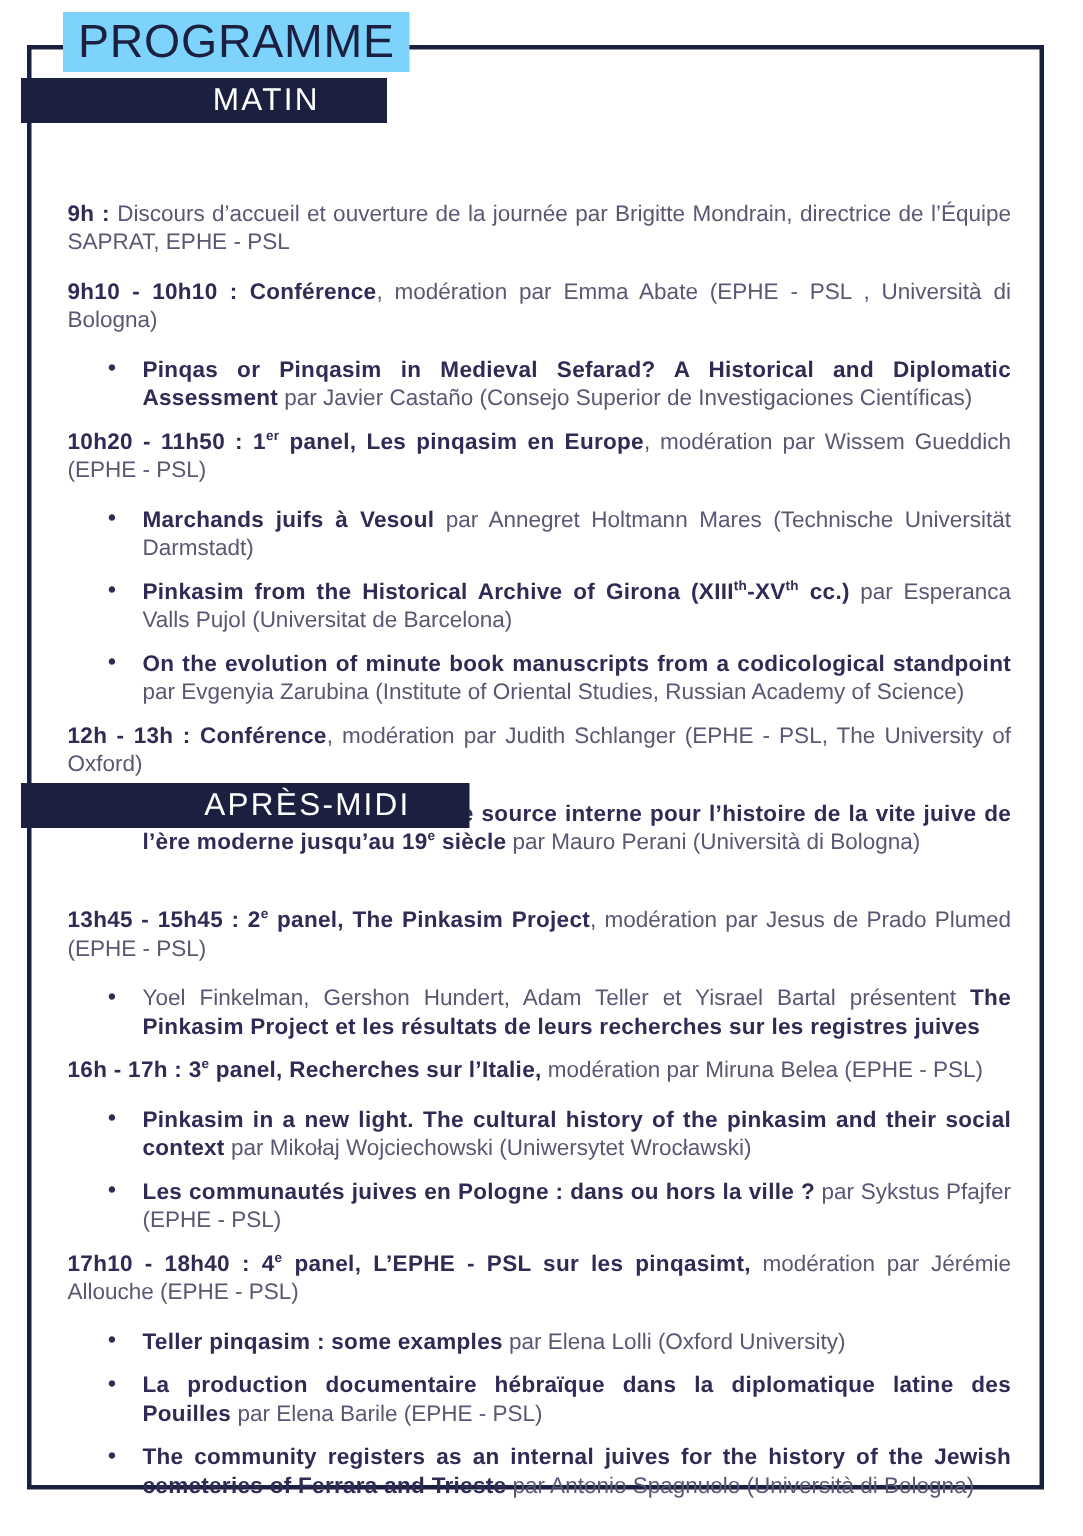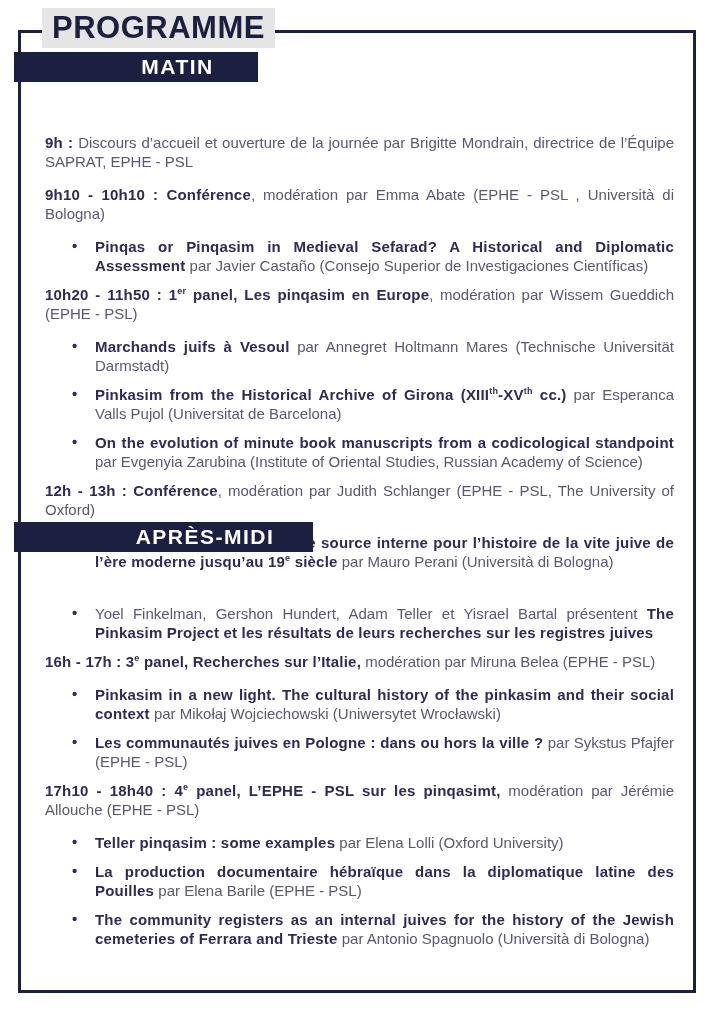--- a/index.html
+++ b/index.html
@@ -12,27 +12,27 @@
   .page{
     position:relative;width:722px;height:1024px;background:var(--bg);
     font-family:"Liberation Sans", sans-serif;overflow:hidden;
   }
   .frame{
     position:absolute;left:18px;top:30px;width:672px;height:957px;
     border:3px solid var(--navy);background:transparent;
   }
   .title{
     position:absolute;left:42px;top:8px;margin:0;
-    background:#e5e5e5;padding:0 10px;
-    font-size:31px;font-weight:700;letter-spacing:0.5px;color:var(--navy);
+    background:#7dd3fc;padding:0 10px;
+    font-size:31px;font-weight:400;letter-spacing:0.5px;color:var(--navy);
     line-height:40px;white-space:nowrap;
   }
   .bar{
     position:absolute;height:30px;background:var(--navy);
-    color:#fff;font-weight:700;font-size:21px;letter-spacing:1.5px;
+    color:#fff;font-weight:400;font-size:21px;letter-spacing:1.5px;
     display:flex;align-items:center;justify-content:center;
     box-sizing:border-box;padding-left:83px;white-space:nowrap;
   }
   .bar-matin{left:14px;top:52px;width:244px;}
   .bar-apres{left:14px;top:522px;width:299px;}
   .content{
     position:absolute;left:45px;width:629px;
     font-size:15px;line-height:19px;color:var(--text);
     text-align:justify;
     margin-top:36px;
@@ -72,20 +72,21 @@
       <div class="bullet"><span class="dot">•</span><span class="b">On the evolution of minute book manuscripts from a codicological standpoint</span><span class="r"> par Evgenyia Zarubina (Institute of Oriental Studies, Russian Academy of Science)</span></div>
       <div class="slot"><span class="b">12h - 13h : Conférence</span><span class="r">, modération par Judith Schlanger (EPHE - PSL, The University of Oxford)</span></div>
       <div class="bullet"><span class="dot">•</span><span class="b">Les Pinqasim, une formidable source interne pour l’histoire de la vite juive de l’ère moderne jusqu’au 19</span><sup class="b">e</sup><span class="b"> siècle</span><span class="r"> par Mauro Perani (Università di Bologna)</span></div>
     </div>
 
   <div class="bar bar-apres">
     <span>APRÈS-MIDI</span>
   </div>
 
   <div class="content content-apres">
+      <div class="slot"><span class="b">13h45 - 15h45 : 2</span><sup class="b">e</sup><span class="b"> panel, The Pinkasim Project</span><span class="r">, modération par Jesus de Prado Plumed (EPHE - PSL)</span></div>
       <div class="bullet"><span class="dot">•</span><span class="r">Yoel Finkelman, Gershon Hundert, Adam Teller et Yisrael Bartal présentent </span><span class="b">The Pinkasim Project et les résultats de leurs recherches sur les registres juives</span></div>
       <div class="slot"><span class="b">16h - 17h : 3</span><sup class="b">e</sup><span class="b"> panel, Recherches sur l’Italie,</span><span class="r"> modération par Miruna Belea (EPHE - PSL)</span></div>
       <div class="bullet"><span class="dot">•</span><span class="b">Pinkasim in a new light. The cultural history of the pinkasim and their social context</span><span class="r"> par Mikołaj Wojciechowski (Uniwersytet Wrocławski)</span></div>
       <div class="bullet"><span class="dot">•</span><span class="b">Les communautés juives en Pologne : dans ou hors la ville ?</span><span class="r"> par Sykstus Pfajfer (EPHE - PSL)</span></div>
       <div class="slot"><span class="b">17h10 - 18h40 : 4</span><sup class="b">e</sup><span class="b"> panel, L’EPHE - PSL sur les pinqasimt,</span><span class="r"> modération par Jérémie Allouche (EPHE - PSL)</span></div>
       <div class="bullet"><span class="dot">•</span><span class="b">Teller pinqasim : some examples</span><span class="r"> par Elena Lolli (Oxford University)</span></div>
       <div class="bullet"><span class="dot">•</span><span class="b">La production documentaire hébraïque dans la diplomatique latine des Pouilles</span><span class="r"> par Elena Barile (EPHE - PSL)</span></div>
       <div class="bullet"><span class="dot">•</span><span class="b">The community registers as an internal juives for the history of the Jewish cemeteries of Ferrara and Trieste</span><span class="r"> par Antonio Spagnuolo (Università di Bologna)</span></div>
     </div>
 </div>

